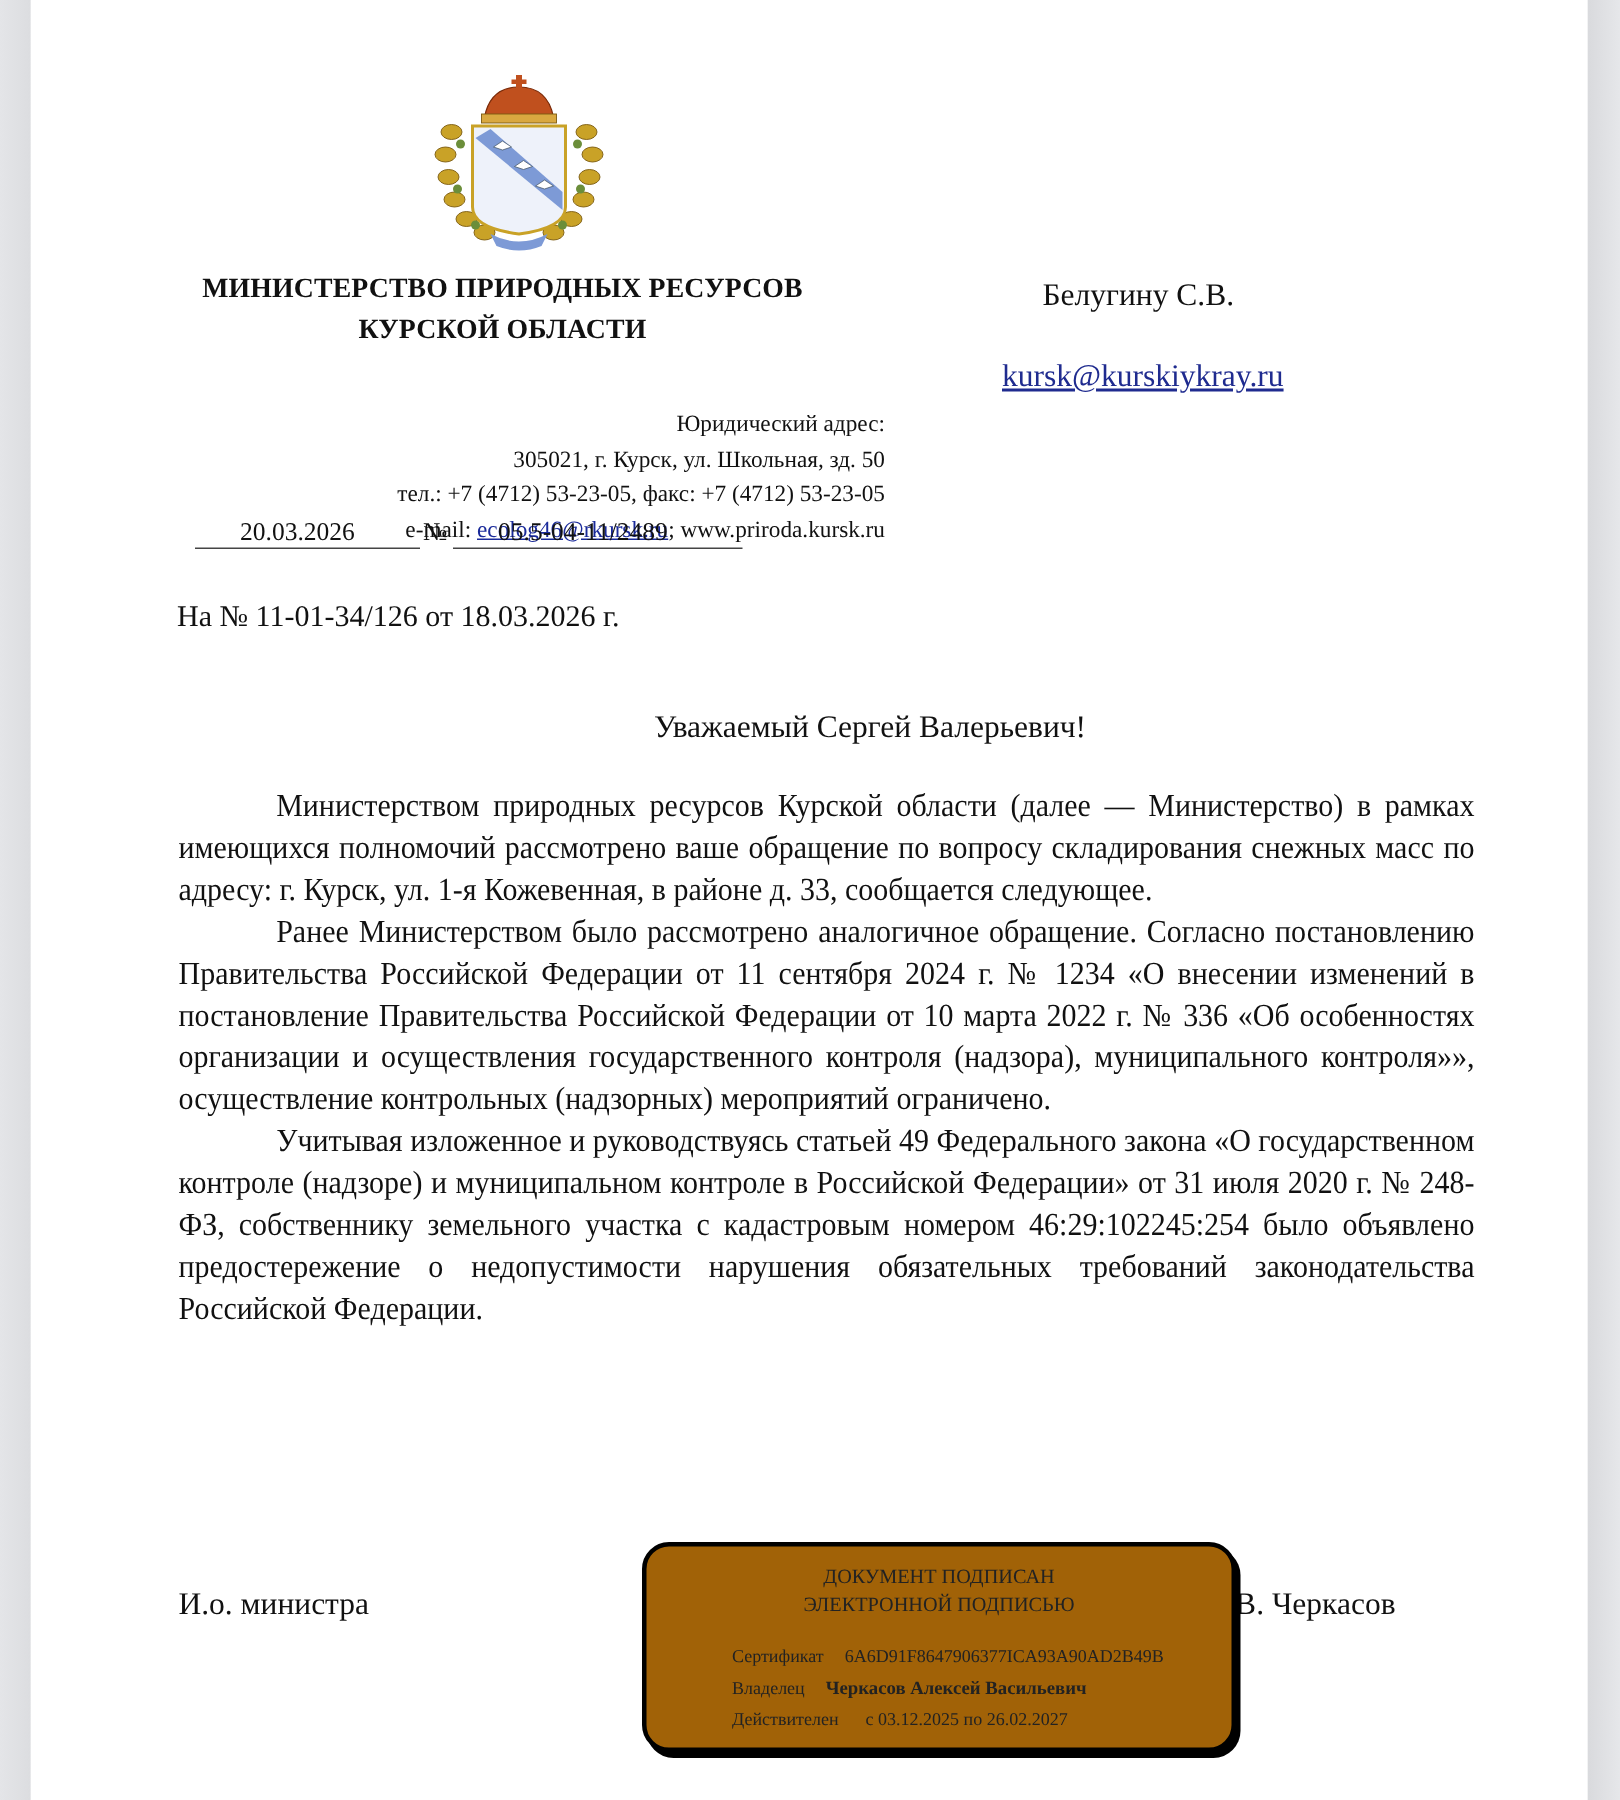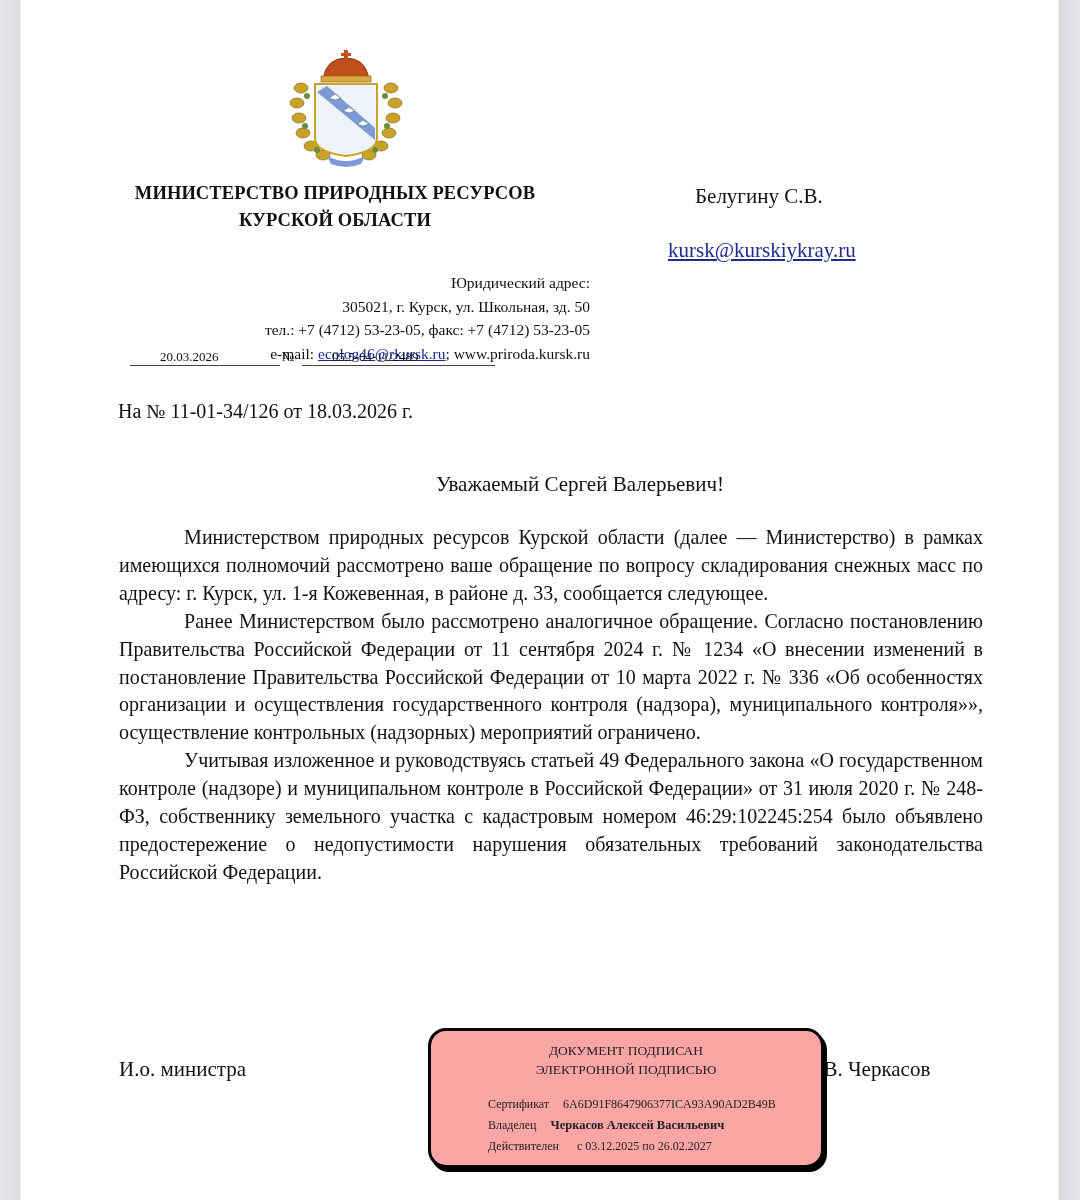--- a/index.html
+++ b/index.html
@@ -16,21 +16,21 @@
   .org-name {
     left: 100px; width: 470px; top: 180px; text-align: center;
     font-weight: bold; font-size: 18.5px; line-height: 27px; letter-spacing: 0.1px;
   }
   .addr {
     left: 110px; width: 480px; top: 256px; text-align: right;
     font-size: 15.5px; line-height: 23.5px; margin-top: 15px;
   }
   .addr a { color: #1a2a9a; text-decoration: underline; }
   .regline {
-    left: 130px; top: 344px; width: 365px; height: 24px; font-size: 13px;
+    left: 130px; top: 344px; width: 365px; height: 24px; font-size: 17px;
   }
   .regline .line { position: absolute; bottom: 2px; height: 1px; background: #444; }
   .regline span { position: absolute; bottom: 3px; }
   .refline { left: 118px; top: 400px; font-size: 20px; }
   .recipient { left: 695px; top: 184px; font-size: 21px; }
   .recipient-email {
     left: 668px; top: 238px; font-size: 21px; color: #1f2b8f; text-decoration: underline;
   }
   .greeting { left: 0; width: 1080px; top: 472px; text-align: center; font-size: 21px; padding-left: 80px; box-sizing: border-box; }
   .body-text {
@@ -40,21 +40,21 @@
     transform: scaleX(0.93); transform-origin: left top;
     width: 929px;
   }
   .body-text p { margin: 0; text-indent: 70px; }
   .sig-title { left: 119px; top: 1057px; font-size: 21px; }
   .sig-name { left: 803px; top: 1057px; font-size: 21px; }
   .stamp {
     left: 428px; top: 1028px; width: 390px; height: 134px;
     border: 3px solid #000; border-radius: 18px;
     box-shadow: 3px 4px 0 #000;
-    background: #fca5a5;
+    background: #a16207;
     font-size: 13px;
   }
   .stamp .head { position: absolute; left: 0; right: 0; top: 10px; text-align: center; line-height: 19px; font-size: 13.5px; color: #222; }
   .stamp .row { position: absolute; left: 10px; font-size: 12px; color: #222; white-space: nowrap; margin-left: 47px; }
   .stamp .row .lbl { display: inline-block; }
   .stamp .row .val { display: inline-block; margin-left: 14px; }
   .stamp .owner .val { font-weight: bold; font-size: 12.5px; }
 </style>
 </head>
 <body>

